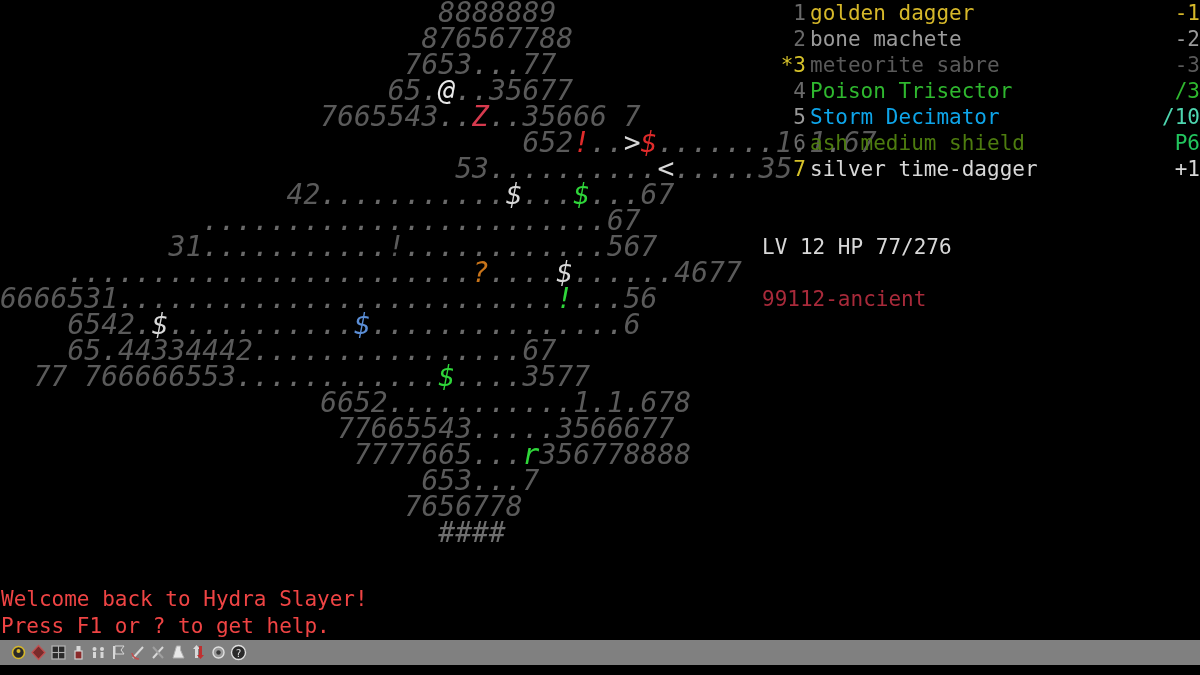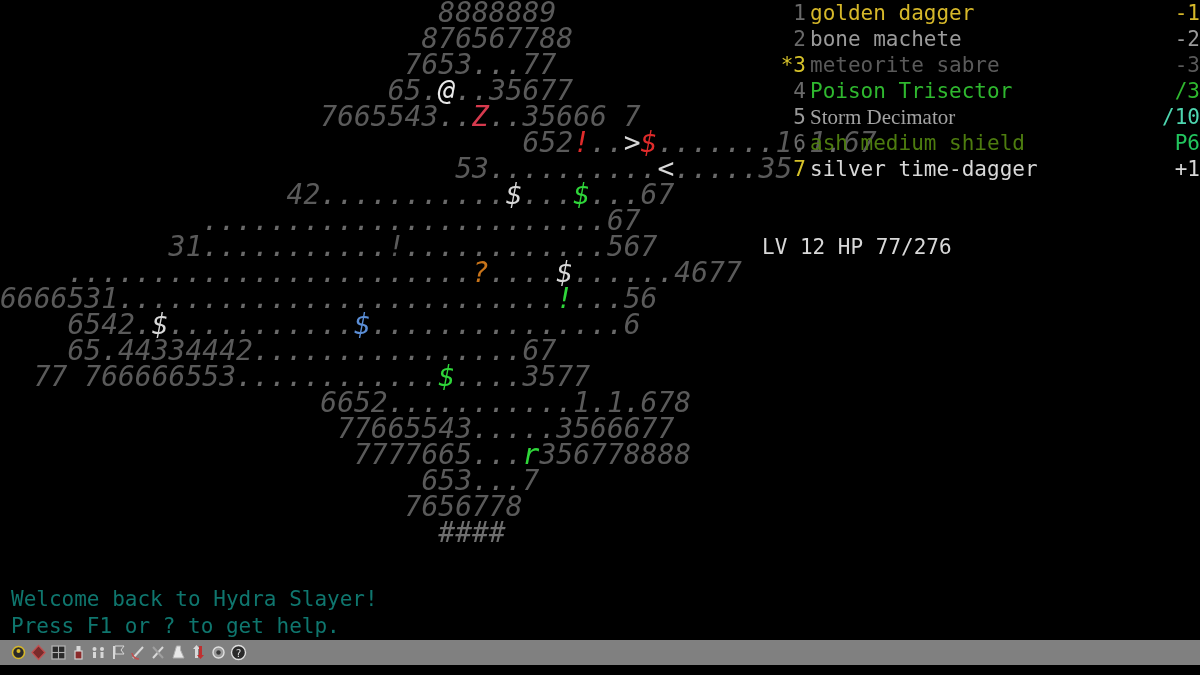--- a/index.html
+++ b/index.html
@@ -95,23 +95,23 @@
   #messages {
     position: absolute;
     left: 0;
     top: 586px;
     width: 1200px;
     font-size: 21px;
     line-height: 27px;
   }
   .msg-line {
     white-space: pre;
-    color: #0f766e;
+    color: #ef4444;
     height: 27px;
-    padding-left: 11px;
+    padding-left: 1px;
   }
 
   
   #statusbar {
     position: absolute;
     left: 0;
     top: 640px;
     width: 1200px;
     height: 25px;
     background: #808080;
@@ -153,27 +153,28 @@
 <body>
 
 <div id="map"><div class="maprow"><span class="c-floor">                          </span><span class="c-wall">8888889</span></div><div class="maprow"><span class="c-floor">                         </span><span class="c-wall">876567788</span></div><div class="maprow"><span class="c-floor">                        </span><span class="c-wall">7653</span><span class="c-floor">...</span><span class="c-wall">77</span></div><div class="maprow"><span class="c-floor">                       </span><span class="c-wall">65</span><span class="c-floor">.</span><span class="c-player">@</span><span class="c-floor">..</span><span class="c-wall">35677</span></div><div class="maprow"><span class="c-floor">                   </span><span class="c-wall">7665543</span><span class="c-floor">..</span><span class="c-crimson">Z</span><span class="c-floor">..</span><span class="c-wall">35666</span><span class="c-floor"> </span><span class="c-wall">7</span></div><div class="maprow"><span class="c-floor">                               </span><span class="c-wall">652</span><span class="c-red">!</span><span class="c-floor">..</span><span class="c-white">&gt;</span><span class="c-red">$</span><span class="c-floor">.......</span><span class="c-wall">1</span><span class="c-floor">.</span><span class="c-wall">1</span><span class="c-floor">.</span><span class="c-wall">67</span></div><div class="maprow"><span class="c-floor">                           </span><span class="c-wall">53</span><span class="c-floor">..........</span><span class="c-white">&lt;</span><span class="c-floor">.....</span><span class="c-wall">35</span></div><div class="maprow"><span class="c-floor">                 </span><span class="c-wall">42</span><span class="c-floor">...........</span><span class="c-white">$</span><span class="c-floor">...</span><span class="c-green">$</span><span class="c-floor">...</span><span class="c-wall">67</span></div><div class="maprow"><span class="c-floor">            </span><span class="c-floor">........................</span><span class="c-wall">67</span></div><div class="maprow"><span class="c-floor">          </span><span class="c-wall">31</span><span class="c-floor">...........</span><span class="c-wall">!</span><span class="c-floor">............</span><span class="c-wall">567</span></div><div class="maprow"><span class="c-floor">    </span><span class="c-floor">........................</span><span class="c-orange">?</span><span class="c-floor">....</span><span class="c-white">$</span><span class="c-floor">......</span><span class="c-wall">4677</span></div><div class="maprow"><span class="c-wall">6666531</span><span class="c-floor">..........................</span><span class="c-green">!</span><span class="c-floor">...</span><span class="c-wall">56</span></div><div class="maprow"><span class="c-floor">    </span><span class="c-wall">6542</span><span class="c-floor">.</span><span class="c-white">$</span><span class="c-floor">...........</span><span class="c-blue">$</span><span class="c-floor">...............</span><span class="c-wall">6</span></div><div class="maprow"><span class="c-floor">    </span><span class="c-wall">65</span><span class="c-floor">.</span><span class="c-wall">44334442</span><span class="c-floor">................</span><span class="c-wall">67</span></div><div class="maprow"><span class="c-floor">  </span><span class="c-wall">77</span><span class="c-floor"> </span><span class="c-wall">766666553</span><span class="c-floor">............</span><span class="c-green">$</span><span class="c-floor">....</span><span class="c-wall">3577</span></div><div class="maprow"><span class="c-floor">                   </span><span class="c-wall">6652</span><span class="c-floor">...........</span><span class="c-wall">1</span><span class="c-floor">.</span><span class="c-wall">1</span><span class="c-floor">.</span><span class="c-wall">678</span></div><div class="maprow"><span class="c-floor">                    </span><span class="c-wall">77665543</span><span class="c-floor">.....</span><span class="c-wall">3566677</span></div><div class="maprow"><span class="c-floor">                     </span><span class="c-wall">7777665</span><span class="c-floor">...</span><span class="c-green">r</span><span class="c-wall">356778888</span></div><div class="maprow"><span class="c-floor">                         </span><span class="c-wall">653</span><span class="c-floor">...</span><span class="c-wall">7</span></div><div class="maprow"><span class="c-floor">                        </span><span class="c-wall">7656778</span></div><div class="maprow"><span class="c-floor">                          </span><span class="c-hash">####</span></div></div>
 
 <div id="sidebar">
   <div id="inventory-list">
       <div class="inv-row"><span class="inv-idx" style="color: rgb(106, 106, 106);">1</span><span class="inv-name" style="color: rgb(214, 184, 42);">golden dagger</span><span class="inv-val" style="color: rgb(214, 184, 42);">-1</span></div>
       <div class="inv-row"><span class="inv-idx" style="color: rgb(106, 106, 106);">2</span><span class="inv-name" style="color: rgb(154, 154, 154);">bone machete</span><span class="inv-val" style="color: rgb(154, 154, 154);">-2</span></div>
       <div class="inv-row"><span class="inv-idx" style="color: rgb(214, 194, 42);">*3</span><span class="inv-name" style="color: rgb(90, 90, 90);">meteorite sabre</span><span class="inv-val" style="color: rgb(90, 90, 90);">-3</span></div>
       <div class="inv-row"><span class="inv-idx" style="color: rgb(106, 106, 106);">4</span><span class="inv-name" style="color: rgb(47, 184, 47); text-align: right;">Poison Trisector</span><span class="inv-val" style="color: rgb(47, 184, 47);">/3</span></div>
-      <div class="inv-row"><span class="inv-idx" style="color: rgb(154, 154, 154);">5</span><span class="inv-name" style="color: #a3a3a3; font-family: Liberation Serif, serif;">Storm Decimator</span><span class="inv-val" style="color: rgb(78, 214, 176);">/10</span></div>
+      <div class="inv-row"><span class="inv-idx" style="color: rgb(154, 154, 154);">5</span><span class="inv-name" style="color: #0ea5e9;">Storm Decimator</span><span class="inv-val" style="color: rgb(78, 214, 176);">/10</span></div>
       <div class="inv-row"><span class="inv-idx" style="color: rgb(106, 106, 106);">6</span><span class="inv-name" style="color: #4d7c0f;">ash medium shield</span><span class="inv-val" style="color: #22c55e; margin-left: 48px;">P6</span></div>
       <div class="inv-row"><span class="inv-idx" style="color: rgb(214, 194, 42);">7</span><span class="inv-name" style="color: rgb(216, 216, 216);">silver time-dagger</span><span class="inv-val" style="color: rgb(216, 216, 216);">+1</span></div>
     </div>
   <div class="spacer-2"></div>
   <div class="stat-line">LV 12 HP 77/276</div>
   <div class="spacer-1"></div>
+  <div class="stat-line" id="seed-line" style="color: rgb(168, 42, 58);">99112-ancient</div>
 </div>
 
 <div id="messages">
     <div class="msg-line">Welcome back to Hydra Slayer!</div>
     <div class="msg-line">Press F1 or ? to get help.</div>
   </div>
 
 <div id="statusbar">
   <div id="status-icons">
       <svg class="sicon" viewBox="0 0 17 17">

